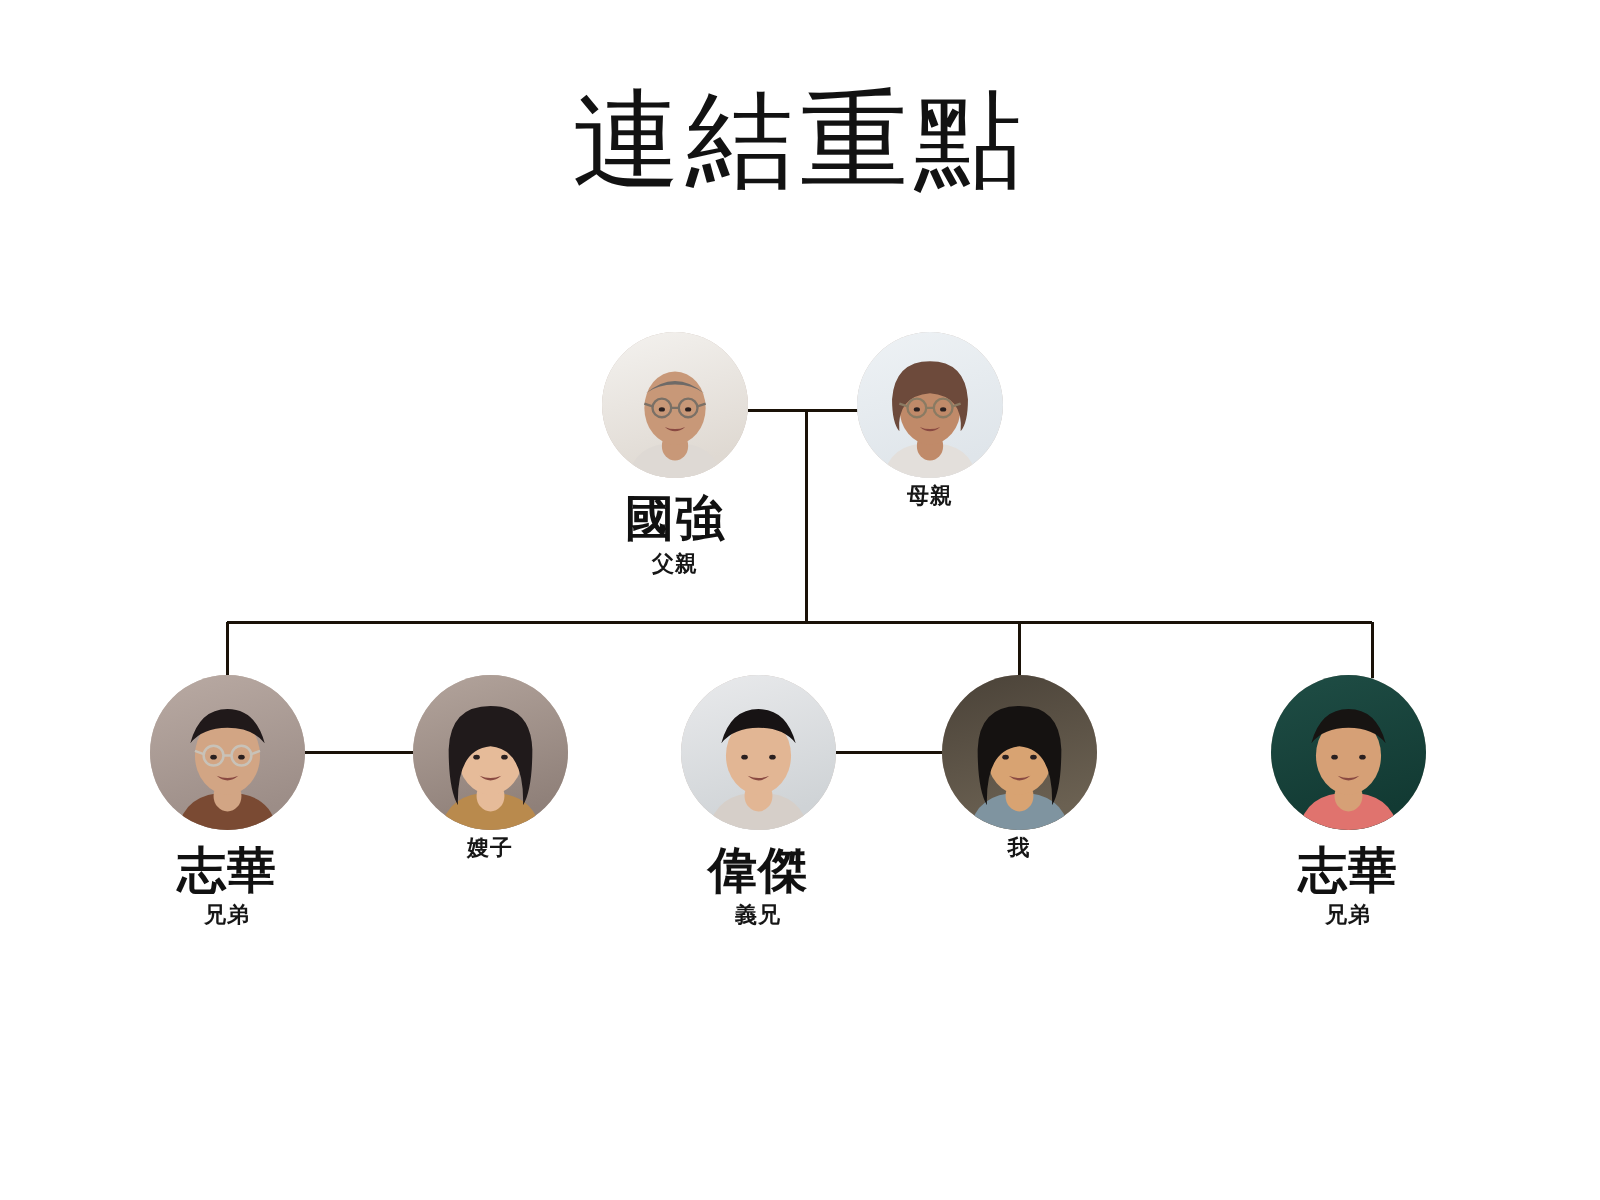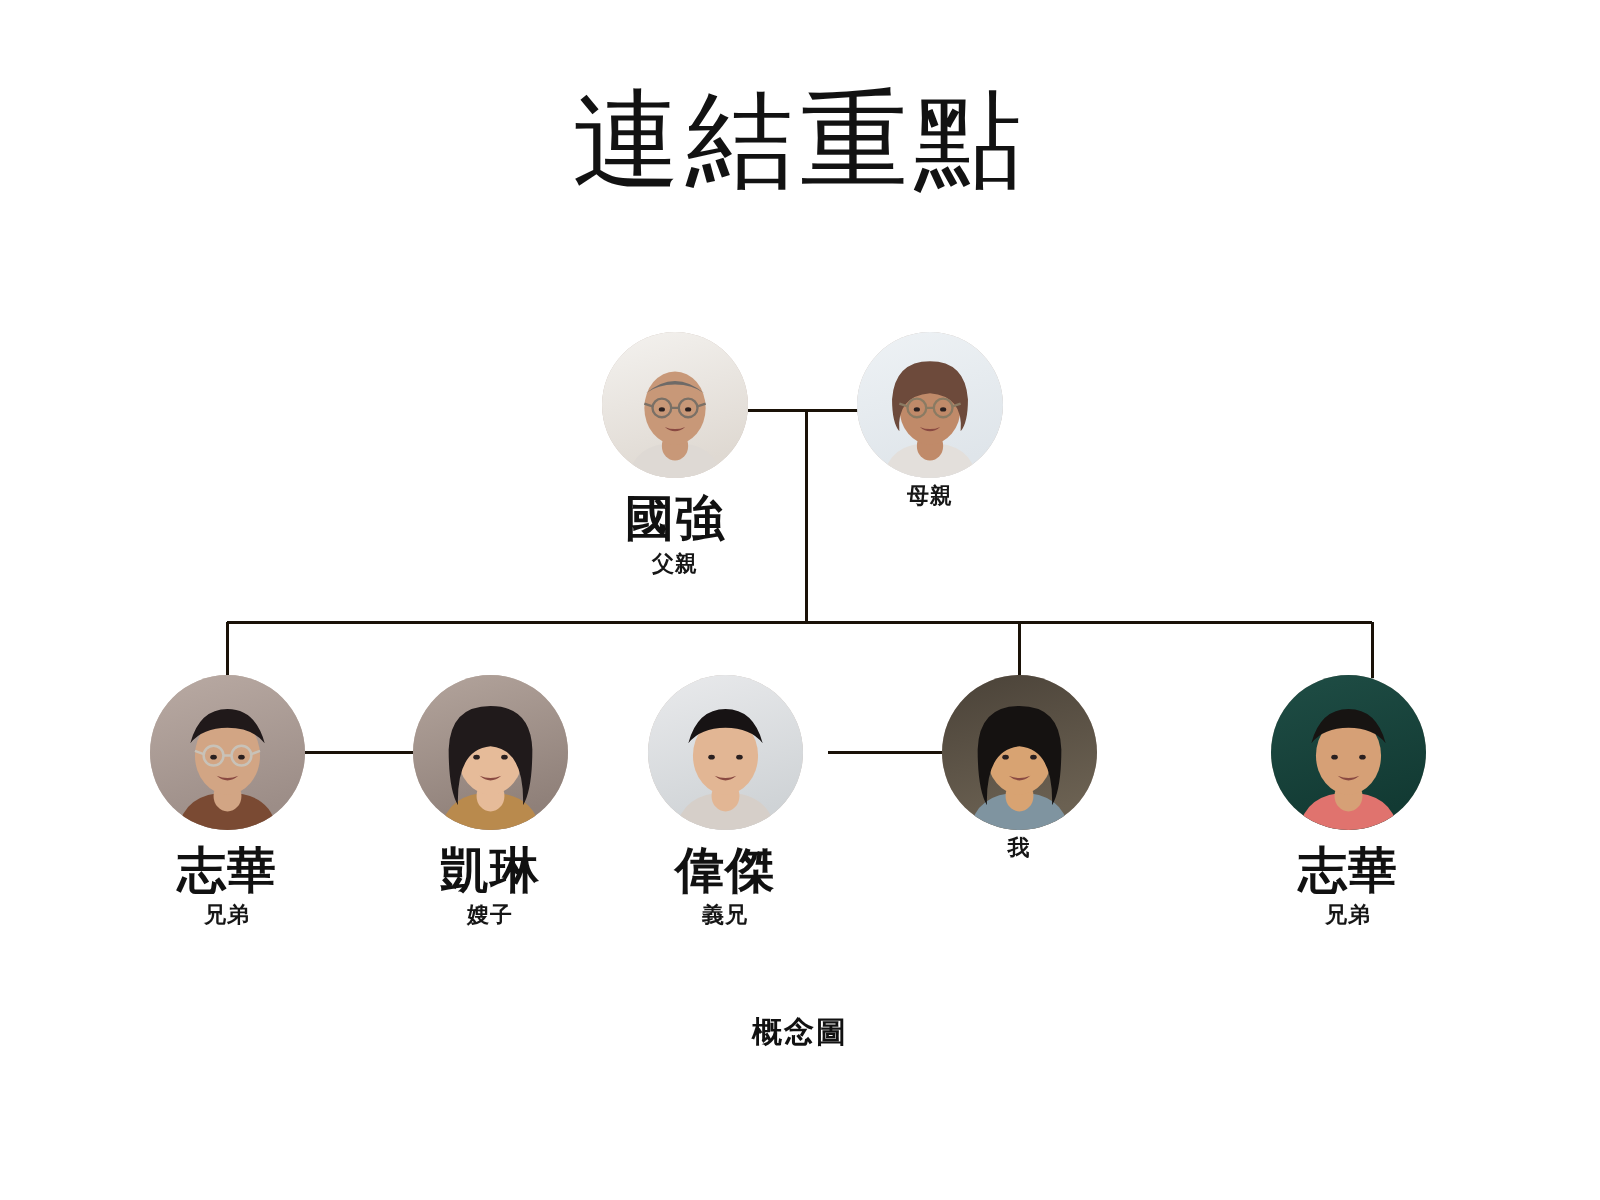--- a/index.html
+++ b/index.html
@@ -208,24 +208,23 @@
     <path d="M18 100 q4 -24 32 -24 q28 0 32 24Z" fill="#b98a4d"></path>
     <ellipse cx="50" cy="78" rx="9" ry="10" fill="#e6bb99"></ellipse>
     <ellipse cx="50" cy="52" rx="21" ry="25" fill="#e6bb99"></ellipse>
     <path d="M23 48 q1 -28 27 -28 q26 0 27 28 q0 26 -6 36 q1 -36 -21 -38 q-22 2 -21 38 q-6 -10 -6 -36Z" fill="#201a1b"></path>
     <ellipse cx="41" cy="53" rx="2.1" ry="1.5" fill="#2a2020"></ellipse>
     <ellipse cx="59" cy="53" rx="2.1" ry="1.5" fill="#2a2020"></ellipse>
 
     <path d="M43 65 q7 6 14 0 q-7 3 -14 0Z" fill="#8a4a42"></path>
   </svg>
         </div>
-        <div class="pname">凱琳</div>
         <div class="prole">嫂子</div>
       </div>
-      <div class="node" style="left: 595px; top: 674.5px; width: 260px;">
+      <div class="node" style="left: 628px; top: 674.5px; width: 260px;">
         <div class="avatar" style="width: 155px; height: 155px;">
           <svg viewBox="0 0 100 100" preserveAspectRatio="xMidYMid slice" aria-hidden="true">
     <defs>
               <linearGradient id="g_sworn-brother" x1="0" y1="0" x2="0.3" y2="1">
       <stop offset="0" stop-color="#e9eaec"></stop>
                 <stop offset="1" stop-color="#cfd3d6"></stop>
     </linearGradient>
             </defs>
     <rect width="100" height="100" fill="url(#g_sworn-brother)"></rect>
     <path d="M18 100 q4 -24 32 -24 q28 0 32 24Z" fill="#d6cfc9"></path>
@@ -281,14 +280,13 @@
     <ellipse cx="59" cy="53" rx="2.1" ry="1.5" fill="#2a2020"></ellipse>
 
     <path d="M43 65 q7 6 14 0 q-7 3 -14 0Z" fill="#8a4a42"></path>
   </svg>
         </div>
         <div class="pname">志華</div>
         <div class="prole">兄弟</div>
       </div>
     </div>
 
-  <div id="caption">概念圖</div>
 </div>
 
 </body></html>

